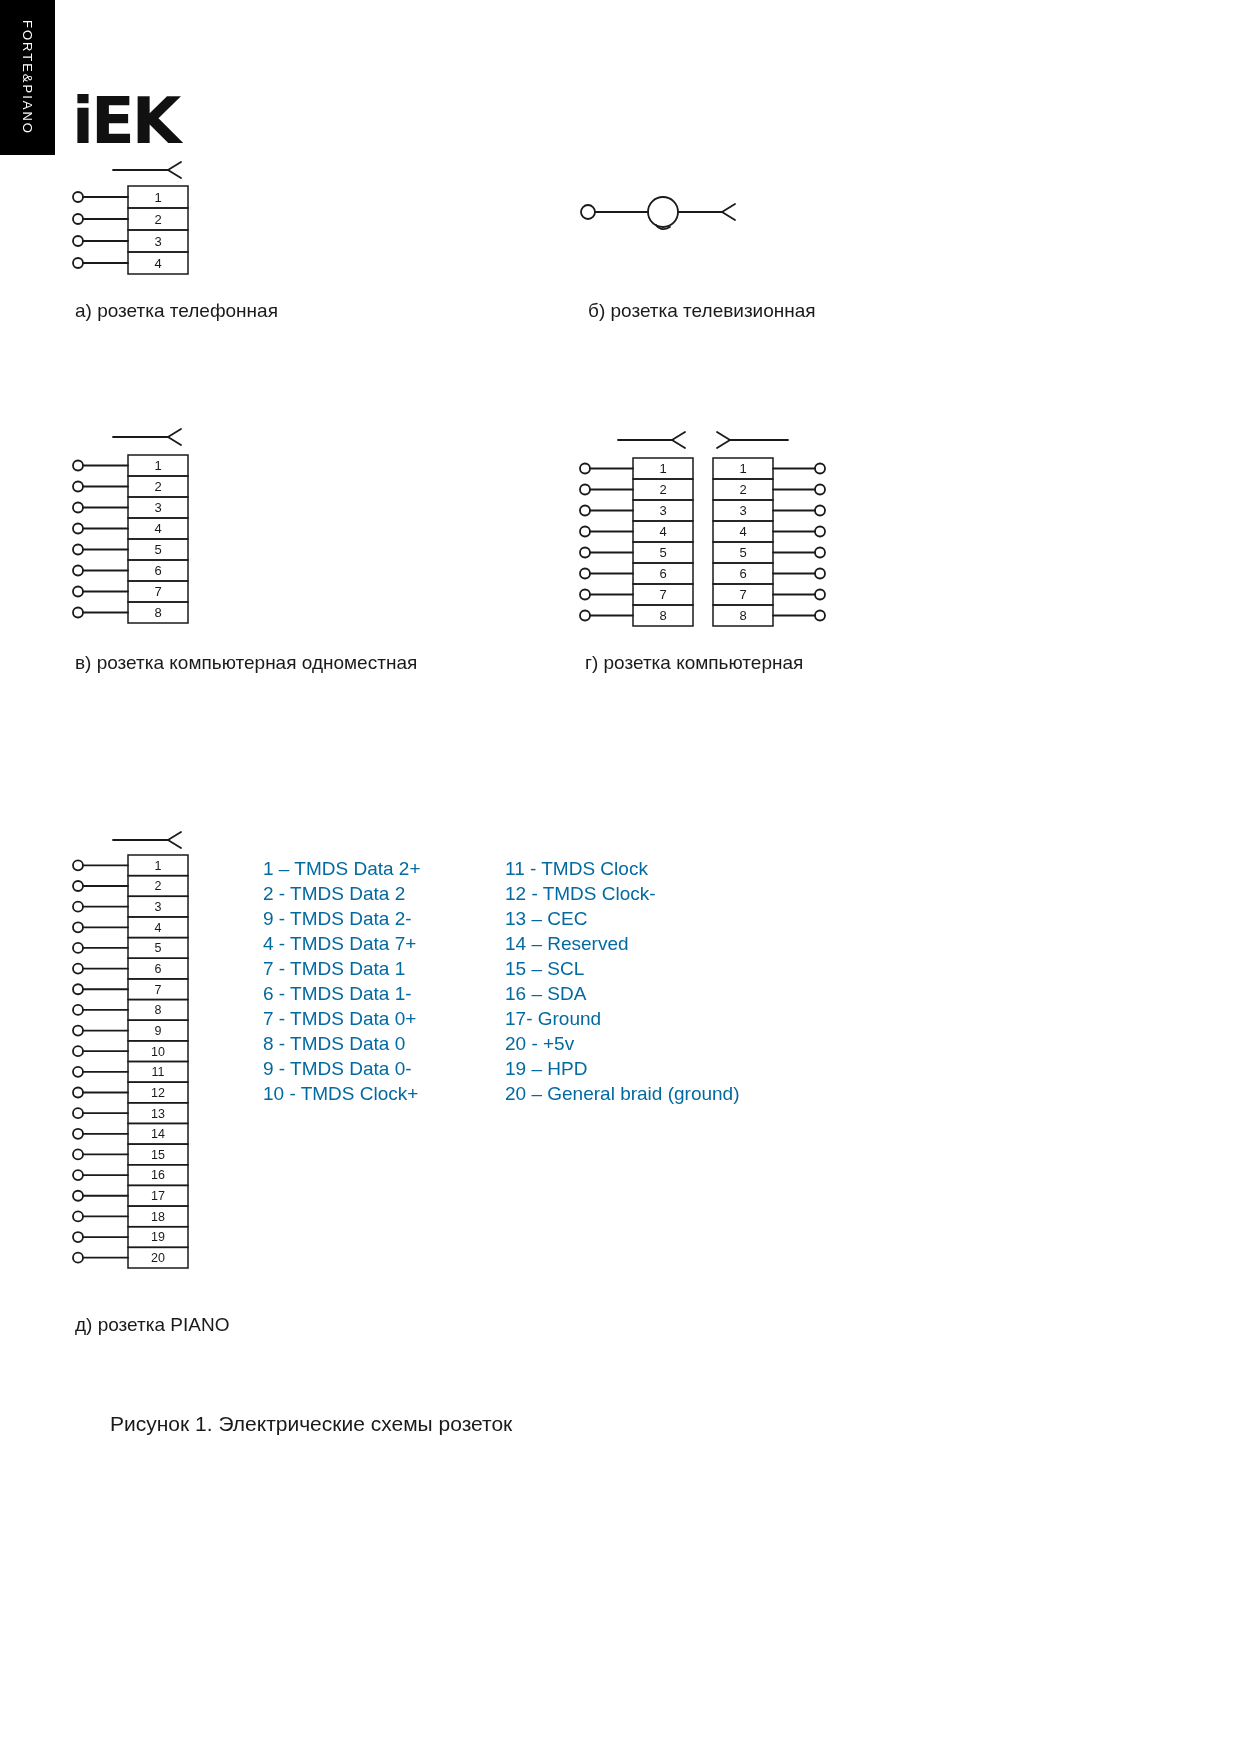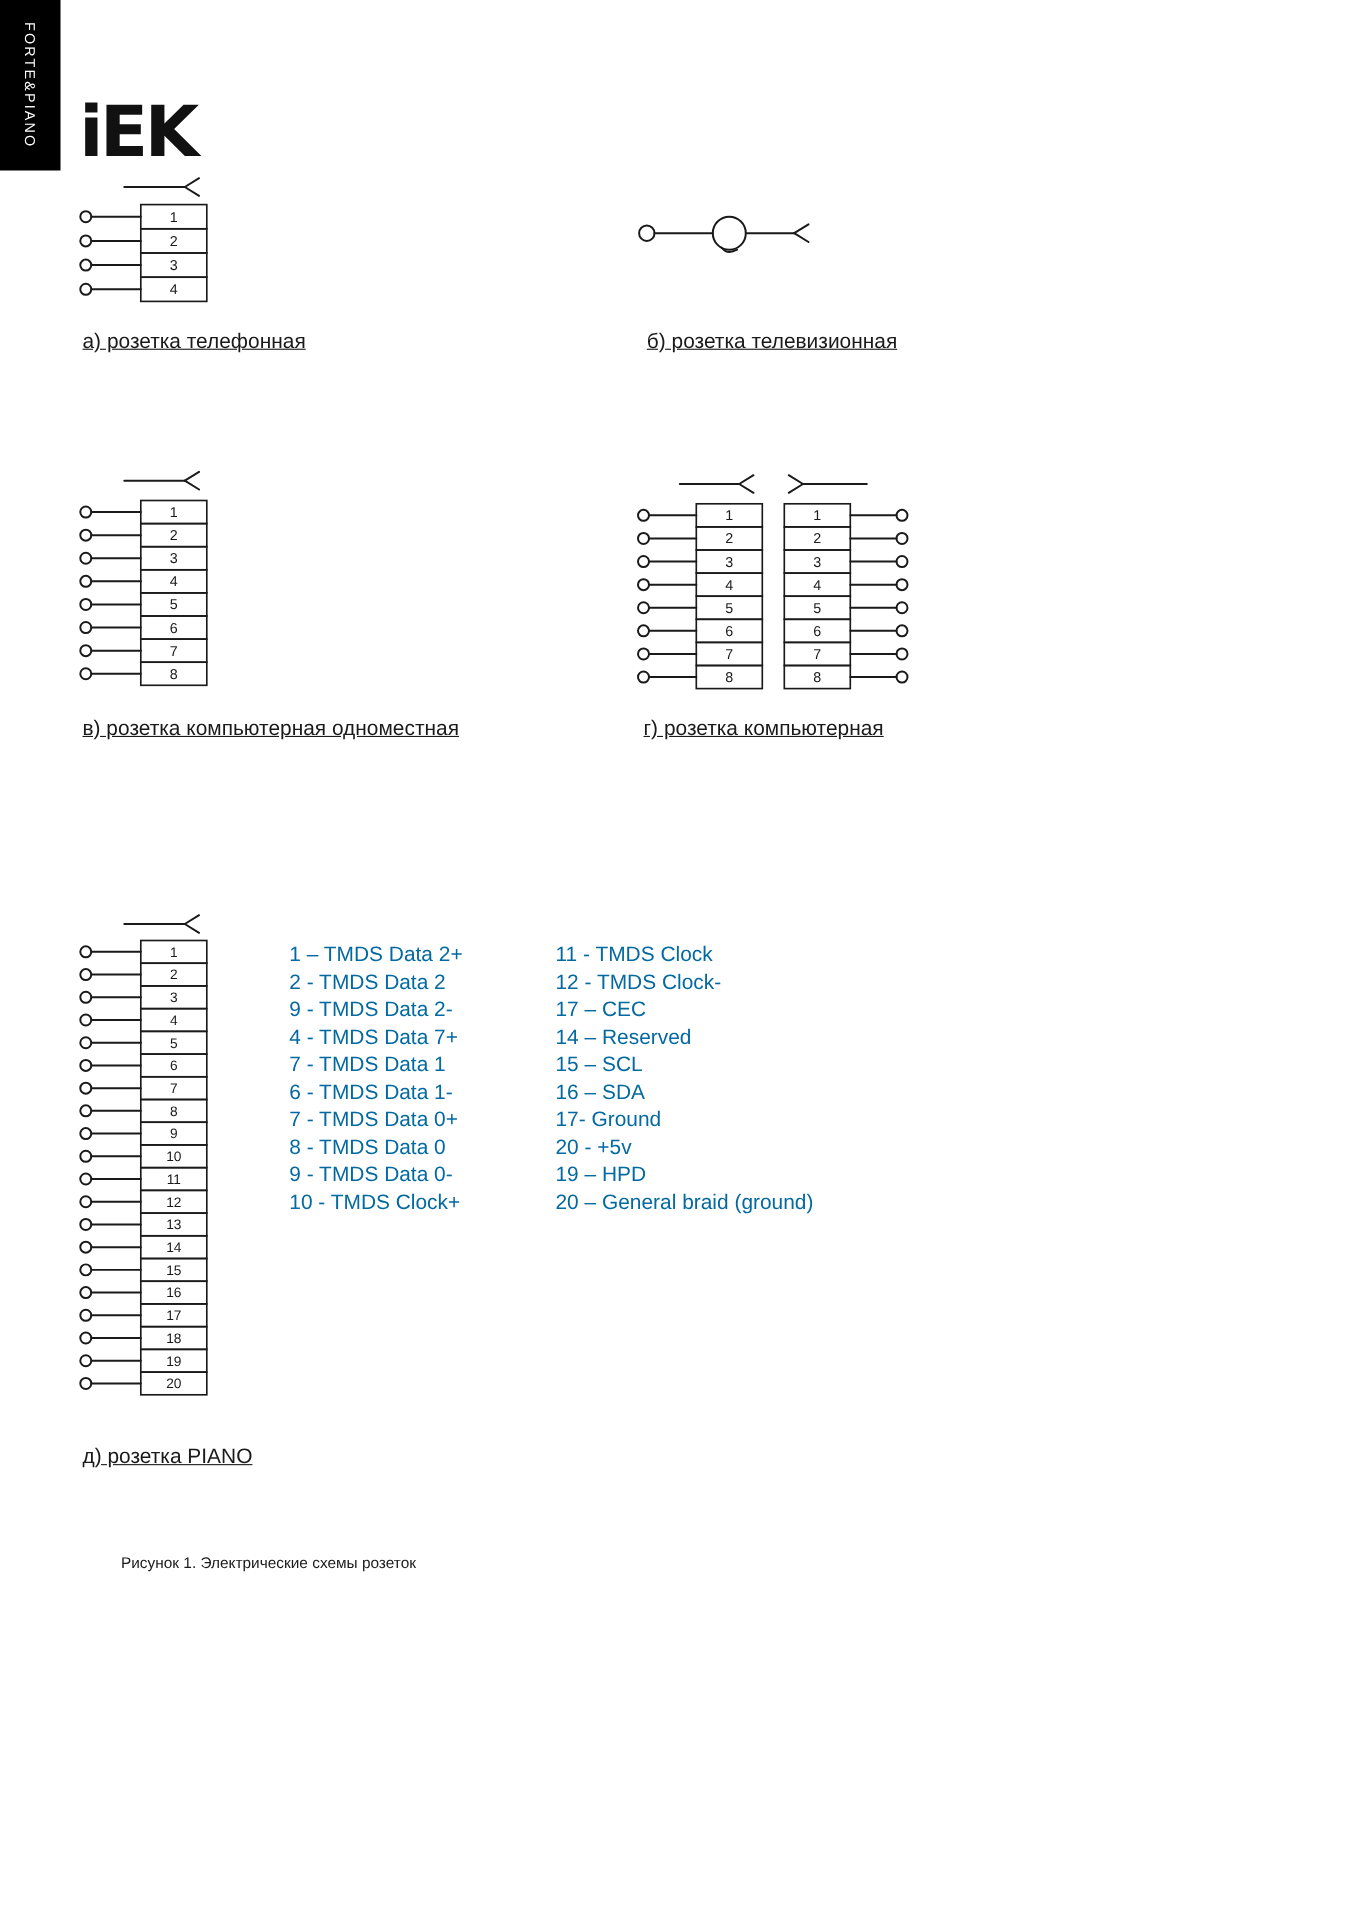--- a/index.html
+++ b/index.html
@@ -6,23 +6,23 @@
   .page{position:relative;width:1239px;height:1746px;background:#ffffff;
         font-family:"Liberation Sans","DejaVu Sans",sans-serif;color:#1a1a1a;overflow:hidden;}
   .spine{position:absolute;left:0;top:0;width:55px;height:155px;background:#000;
          display:flex;align-items:center;justify-content:center;}
   .spine span{writing-mode:vertical-rl;color:#fff;font-size:13px;letter-spacing:2px;
               font-weight:500;white-space:nowrap;}
   .logo{position:absolute;left:72px;top:40px;font-size:64px;font-weight:bold;
         letter-spacing:-3px;color:#111;font-family:"DejaVu Sans","Liberation Sans",sans-serif;margin-top:44px;}
   svg.diag{position:absolute;overflow:visible;}
   svg.diag text{font-family:"Liberation Sans","DejaVu Sans",sans-serif;}
-  .dlabel{position:absolute;font-size:19px;color:#1a1a1a;white-space:nowrap;text-decoration:underline;}
+  .dlabel{position:absolute;font-size:19px;color:#1a1a1a;white-space:nowrap;}
   .legend{position:absolute;font-size:19px;line-height:25px;color:#0369a1;white-space:nowrap;}
-  .caption{position:absolute;font-size:14px;color:#1a1a1a;white-space:nowrap;}
+  .caption{position:absolute;font-size:21px;color:#1a1a1a;white-space:nowrap;}
 </style>
 </head>
 <body>
 
 <div class="page">
 
   <div class="spine">
     <span>FORTE&amp;PIANO</span>
   </div>
 
@@ -389,21 +389,21 @@
       <div>7 - TMDS Data 1</div>
       <div>6 - TMDS Data 1-</div>
       <div>7 - TMDS Data 0+</div>
       <div>8 - TMDS Data 0</div>
       <div>9 - TMDS Data 0-</div>
       <div>10 - TMDS Clock+</div>
     </div>
   <div class="legend" style="left:505px;top:856px;">
       <div>11 - TMDS Clock</div>
       <div>12 - TMDS Clock-</div>
-      <div>17 – CEC</div>
+      <div>13 – CEC</div>
       <div>14 – Reserved</div>
       <div>15 – SCL</div>
       <div>16 – SDA</div>
       <div>17- Ground</div>
       <div>20 - +5v</div>
       <div>19 – HPD</div>
       <div>20 – General braid (ground)</div>
     </div>
 
   <div class="dlabel" style="left:75px;top:1314px;">д) розетка PIANO</div>

